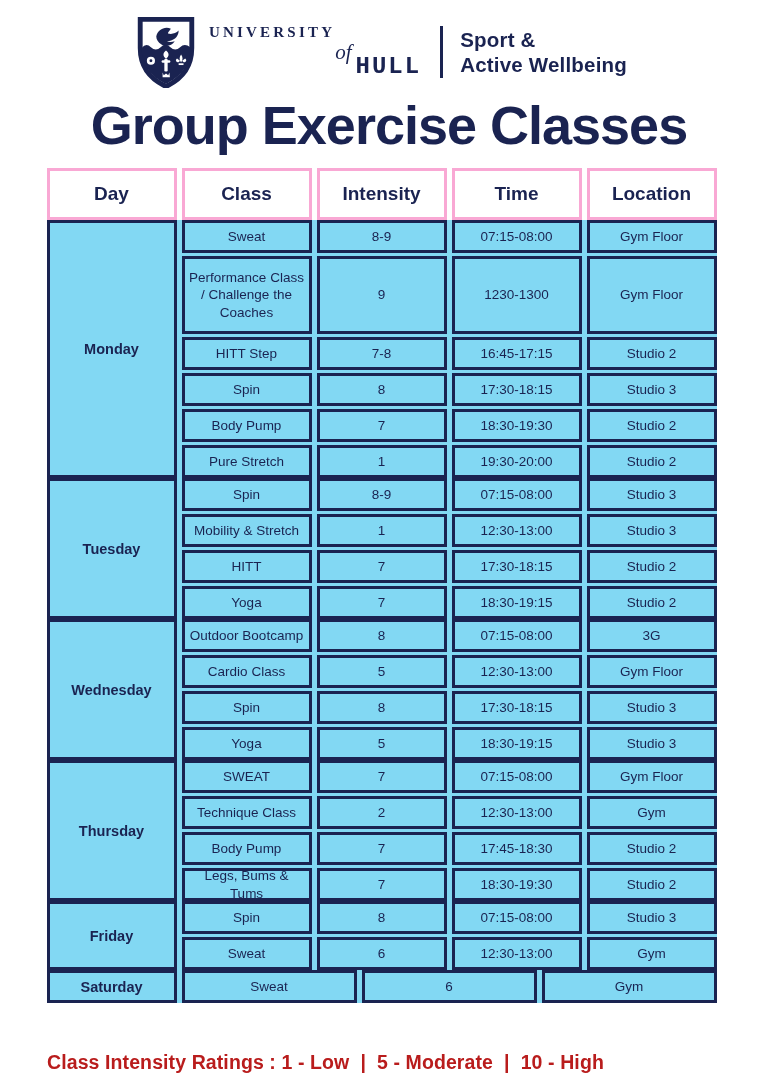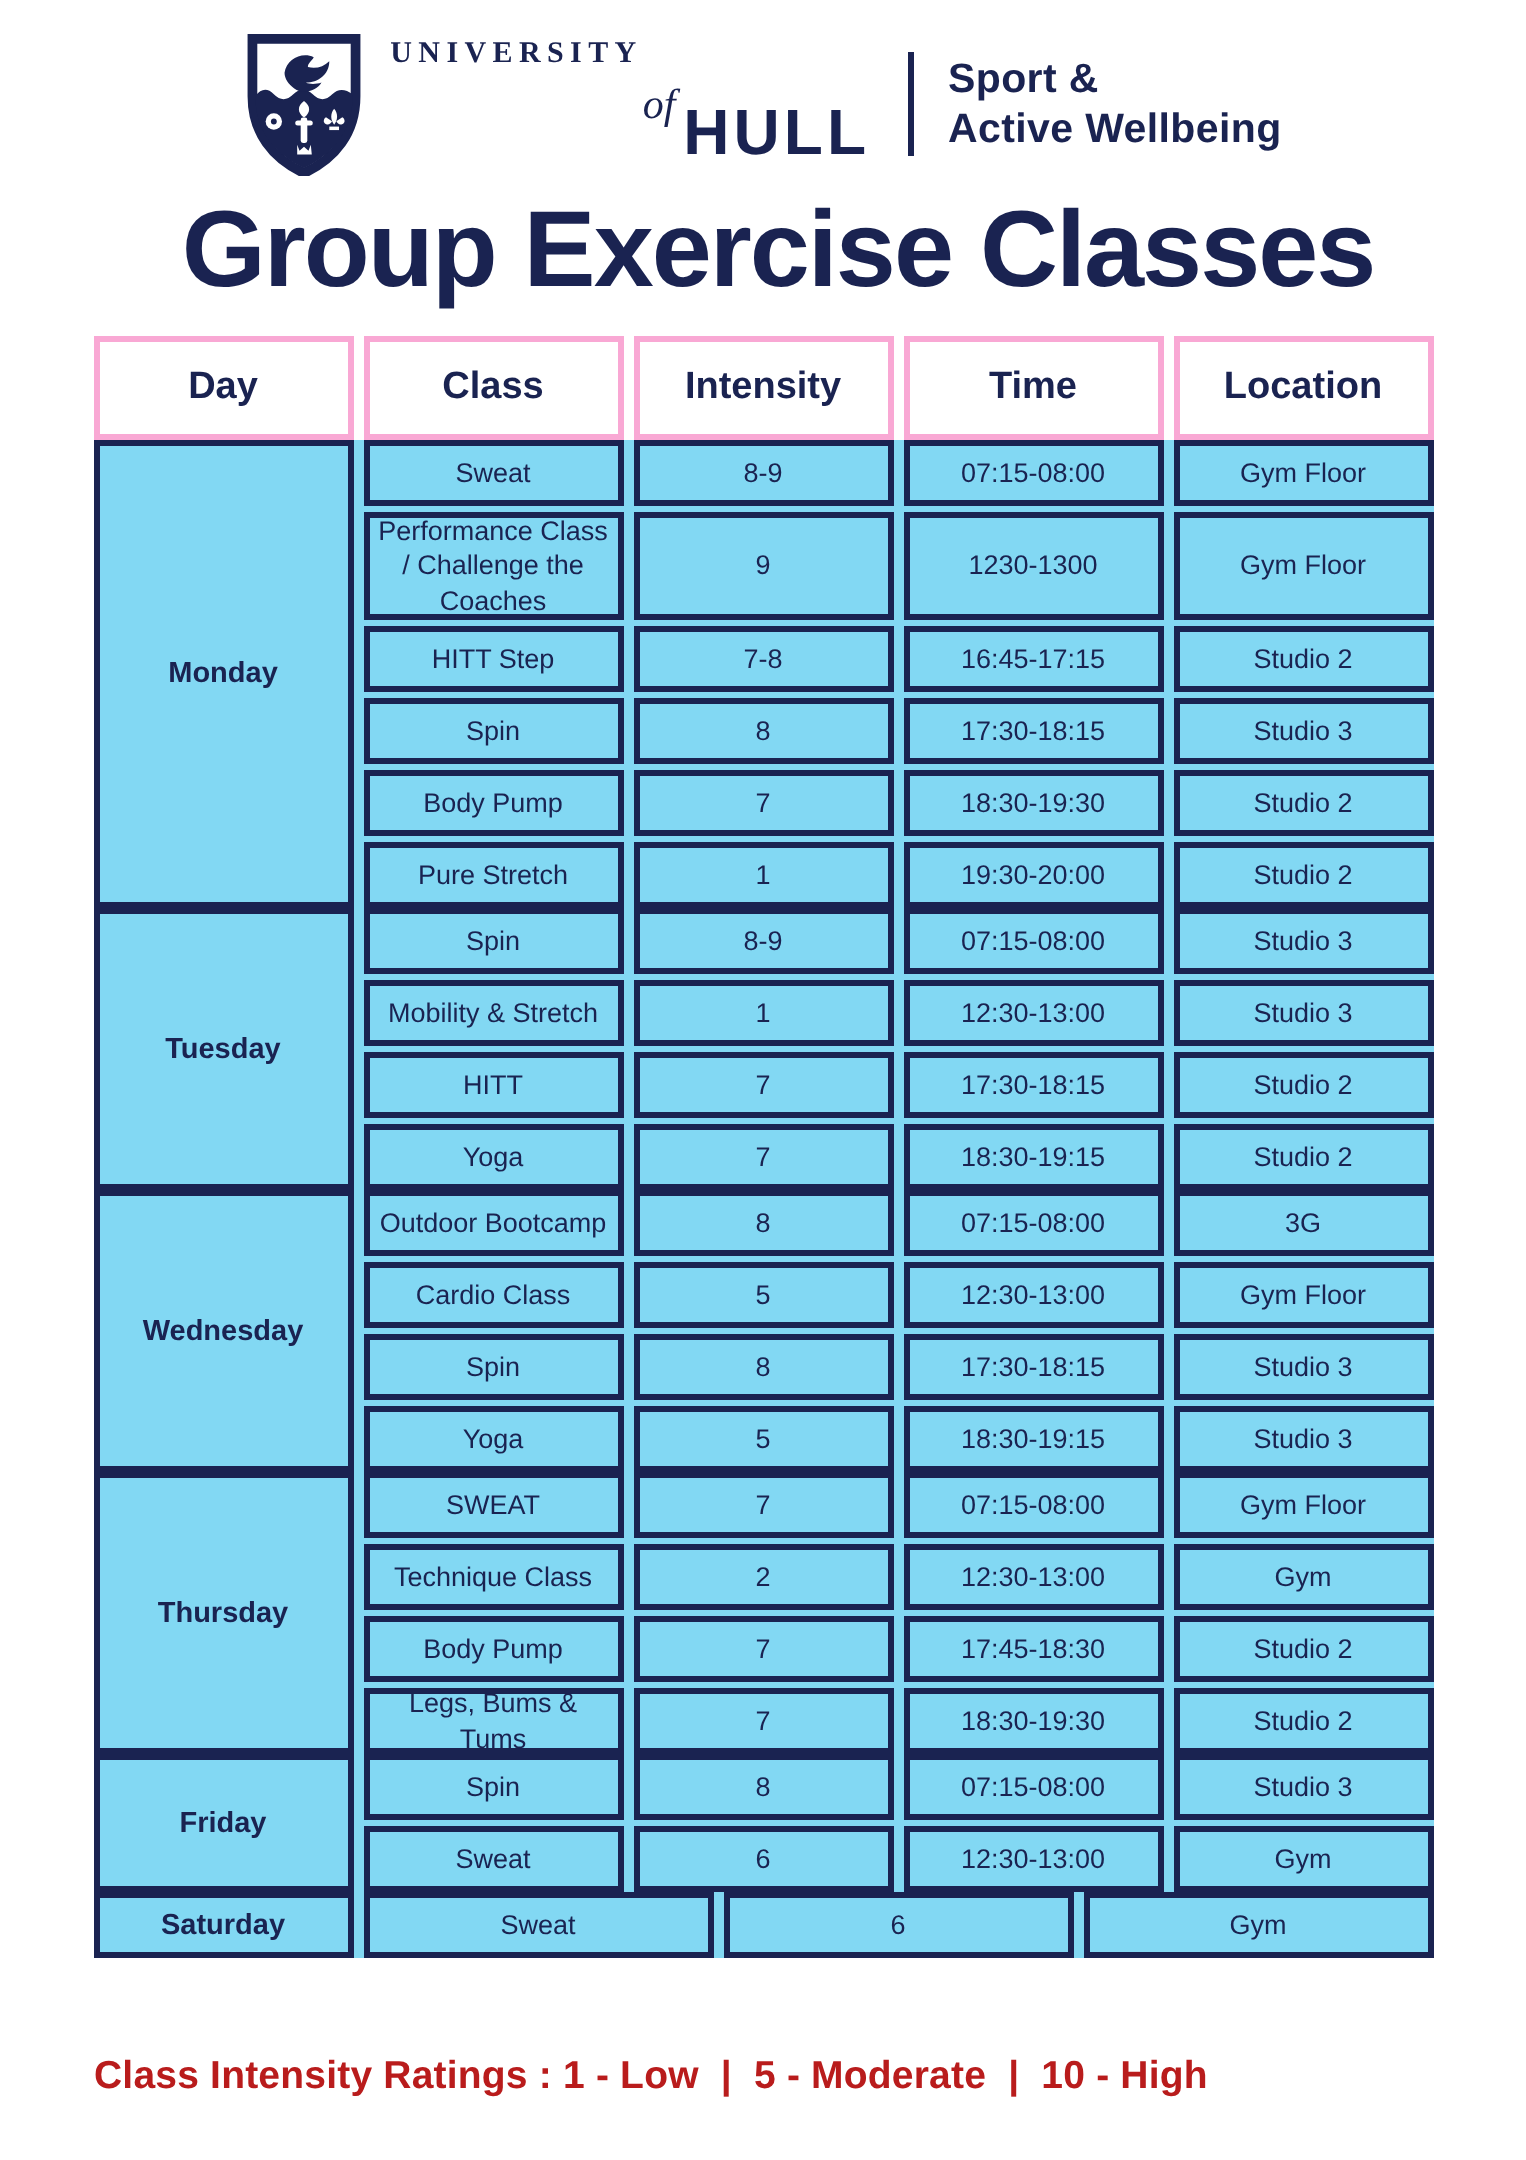--- a/index.html
+++ b/index.html
@@ -10,21 +10,21 @@
   
   .brand{display:flex;justify-content:center;align-items:center;padding-top:16px;}
   .crest{flex:0 0 auto;margin-right:13px;}
   .uni-text{display:flex;flex-direction:row;justify-content:center;}
   .uni-line1{
     font-family:"Liberation Serif",serif;font-weight:bold;font-size:15px;
     letter-spacing:3.2px;margin-bottom:1px;
   }
   .hull-line{display:flex;align-items:center;}
   .of{font-family:"Liberation Serif",serif;font-style:italic;font-size:21px;margin-right:4px;}
-  .hull{font-family:Liberation Sans, sans-serif;font-weight:bold;font-size:32px;letter-spacing:2px;margin-top:29px;}
+  .hull{font-family:Liberation Mono, monospace;font-weight:bold;font-size:24px;letter-spacing:2px;margin-top:29px;}
   .divider{width:3px;height:52px;background:#1a2351;margin:0 17px 0 19px;}
   .dept{font-size:20.5px;font-weight:bold;line-height:1.22;letter-spacing:0.2px;}
   
   .title{
     margin:6px 0 12px 0;text-align:center;font-size:54px;font-weight:bold;
     letter-spacing:-1px;color:#1a2351;padding-left:15px;
   }
   
   .schedule{width:670px;margin:0 auto;}
   .hrow{display:flex;gap:5px;}
@@ -34,21 +34,21 @@
     font-weight:bold;font-size:19px;box-sizing:border-box;
   }
   .group{display:flex;gap:5px;background:#82d8f3;}
   .daycell{
     flex:0 0 130px;border:3px solid #1a2351;background:#82d8f3;
     display:flex;align-items:center;justify-content:center;
     font-weight:bold;font-size:14.5px;box-sizing:border-box;text-align:center;
   }
   .rows{flex:1 1 auto;display:flex;flex-direction:column;gap:3px;}
   .row{display:flex;gap:5px;height:33px;}
-  .row.tall{height:54px;}
+  .row.tall{height:78px;}
   .cell{
     flex:1 1 0;border:3px solid #1a2351;background:#82d8f3;
     display:flex;align-items:center;justify-content:center;
     font-size:13.5px;line-height:1.3;text-align:center;
     box-sizing:border-box;padding:1px 4px;
   }
   
   .footer{
     margin:48px 0 0 47px;font-weight:bold;font-size:19.5px;
     letter-spacing:0.1px;white-space:pre;color:#b91c1c;

